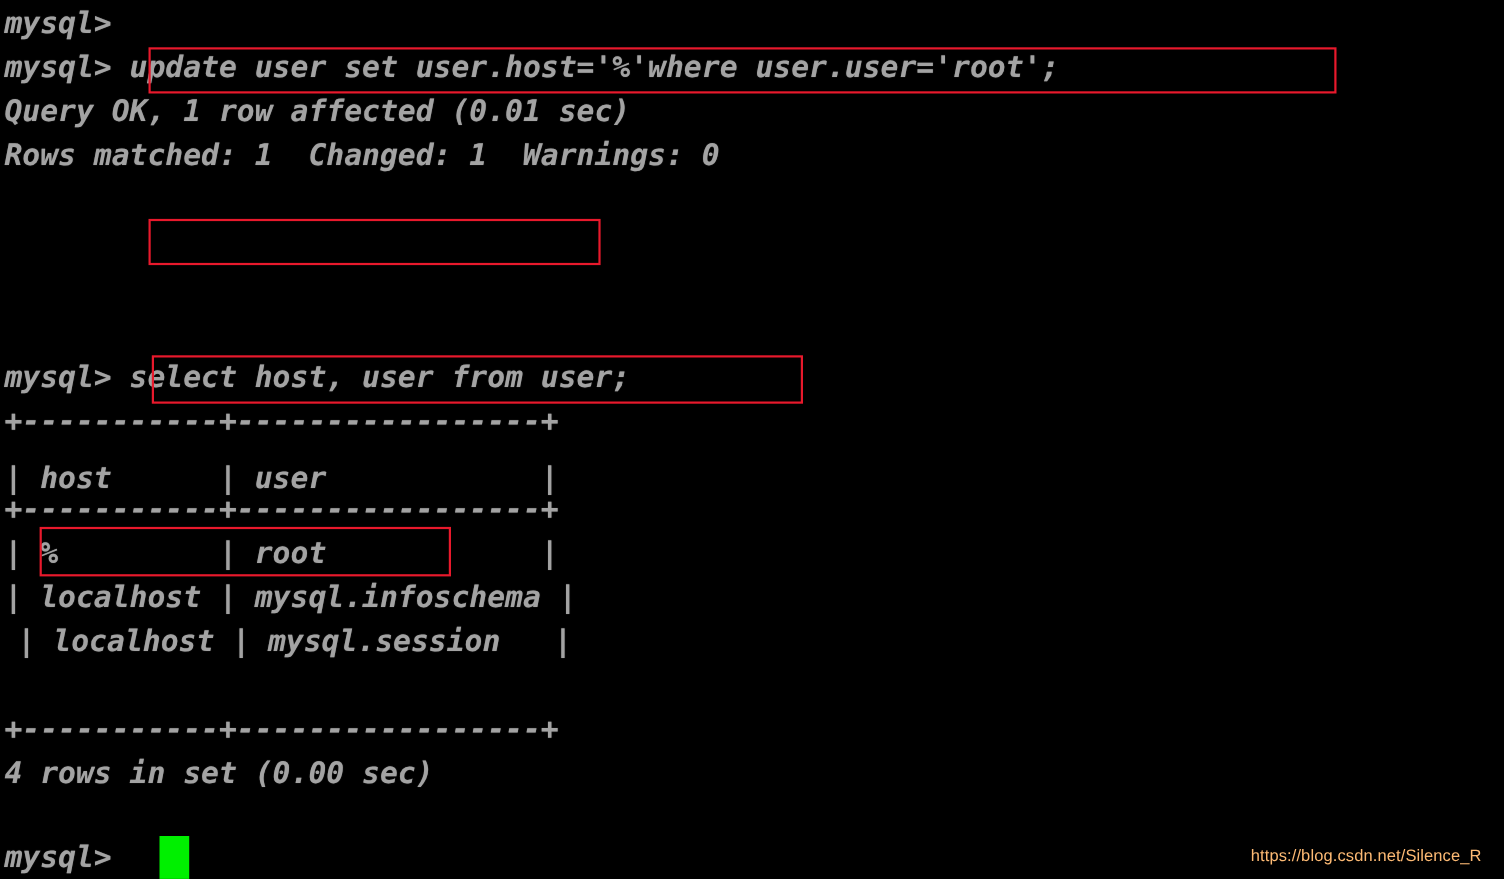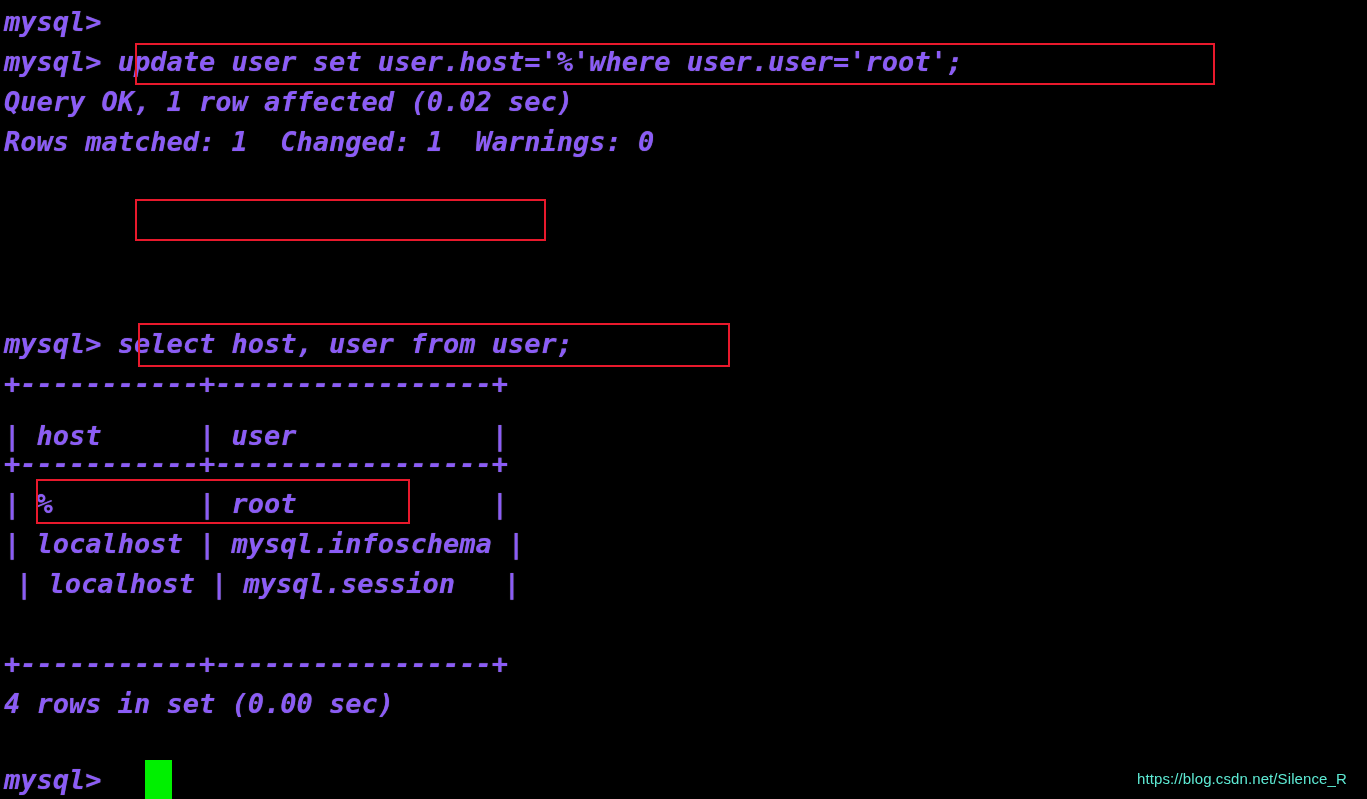--- a/index.html
+++ b/index.html
@@ -23,21 +23,21 @@
     -webkit-font-smoothing: none;
   }
   .term-line {
     position: absolute;
     left: 0;
     white-space: pre;
     letter-spacing: 0px;
     font-size: 27px;
     line-height: 40px;
     height: 40px;
-    color: #8b5cf6;
+    color: #a3a3a3;
     text-shadow: 0 0 1px rgba(255,255,255,0.35);
     font-style: italic;
   }
   .blank-line { color: transparent; }
   .hl-box {
     position: absolute;
     border: 2px solid #e8192c;
     box-sizing: border-box;
     background: transparent;
     pointer-events: none;
@@ -46,33 +46,33 @@
     position: absolute;
     background: #00f000;
   }
   .watermark {
     position: absolute;
     font-family: "Liberation Sans", "DejaVu Sans", sans-serif;
     font-style: normal;
     font-weight: normal;
     font-size: 15px;
     line-height: 18px;
-    color: #5eead4;
+    color: #fdba74;
     letter-spacing: 0.1px;
     white-space: pre;
   }
 </style>
 </head>
 <body>
 
 <div id="terminal">
 
   <div class="term-line" style="left: 4px; top: 2px;">mysql&gt;</div>
   <div class="term-line" style="left: 4px; top: 42px;">mysql&gt; update user set user.host='%'where user.user='root';</div>
-  <div class="term-line" style="left: 4px; top: 82px;">Query OK, 1 row affected (0.02 sec)</div>
+  <div class="term-line" style="left: 4px; top: 82px;">Query OK, 1 row affected (0.01 sec)</div>
   <div class="term-line" style="left: 4px; top: 122px;">Rows matched: 1  Changed: 1  Warnings: 0</div>
   <div class="term-line blank-line" style="left: 4px; top: 162px;"></div>
   <div class="term-line blank-line" style="left: 4px; top: 282px;"></div>
   <div class="term-line" style="left: 4px; top: 324px;">mysql&gt; select host, user from user;</div>
   <div class="term-line" style="left: 4px; top: 364px;">+-----------+-----------------+</div>
   <div class="term-line" style="left: 4px; top: 404px; margin-top: 12px;">| host      | user            |</div>
   <div class="term-line" style="left: 4px; top: 444px;">+-----------+-----------------+</div>
   <div class="term-line" style="left: 4px; top: 484px;">| %         | root            |</div>
   <div class="term-line" style="left: 4px; top: 524px;">| localhost | mysql.infoschema |</div>
   <div class="term-line" style="left: 16px; top: 564px;">| localhost | mysql.session   |</div>

